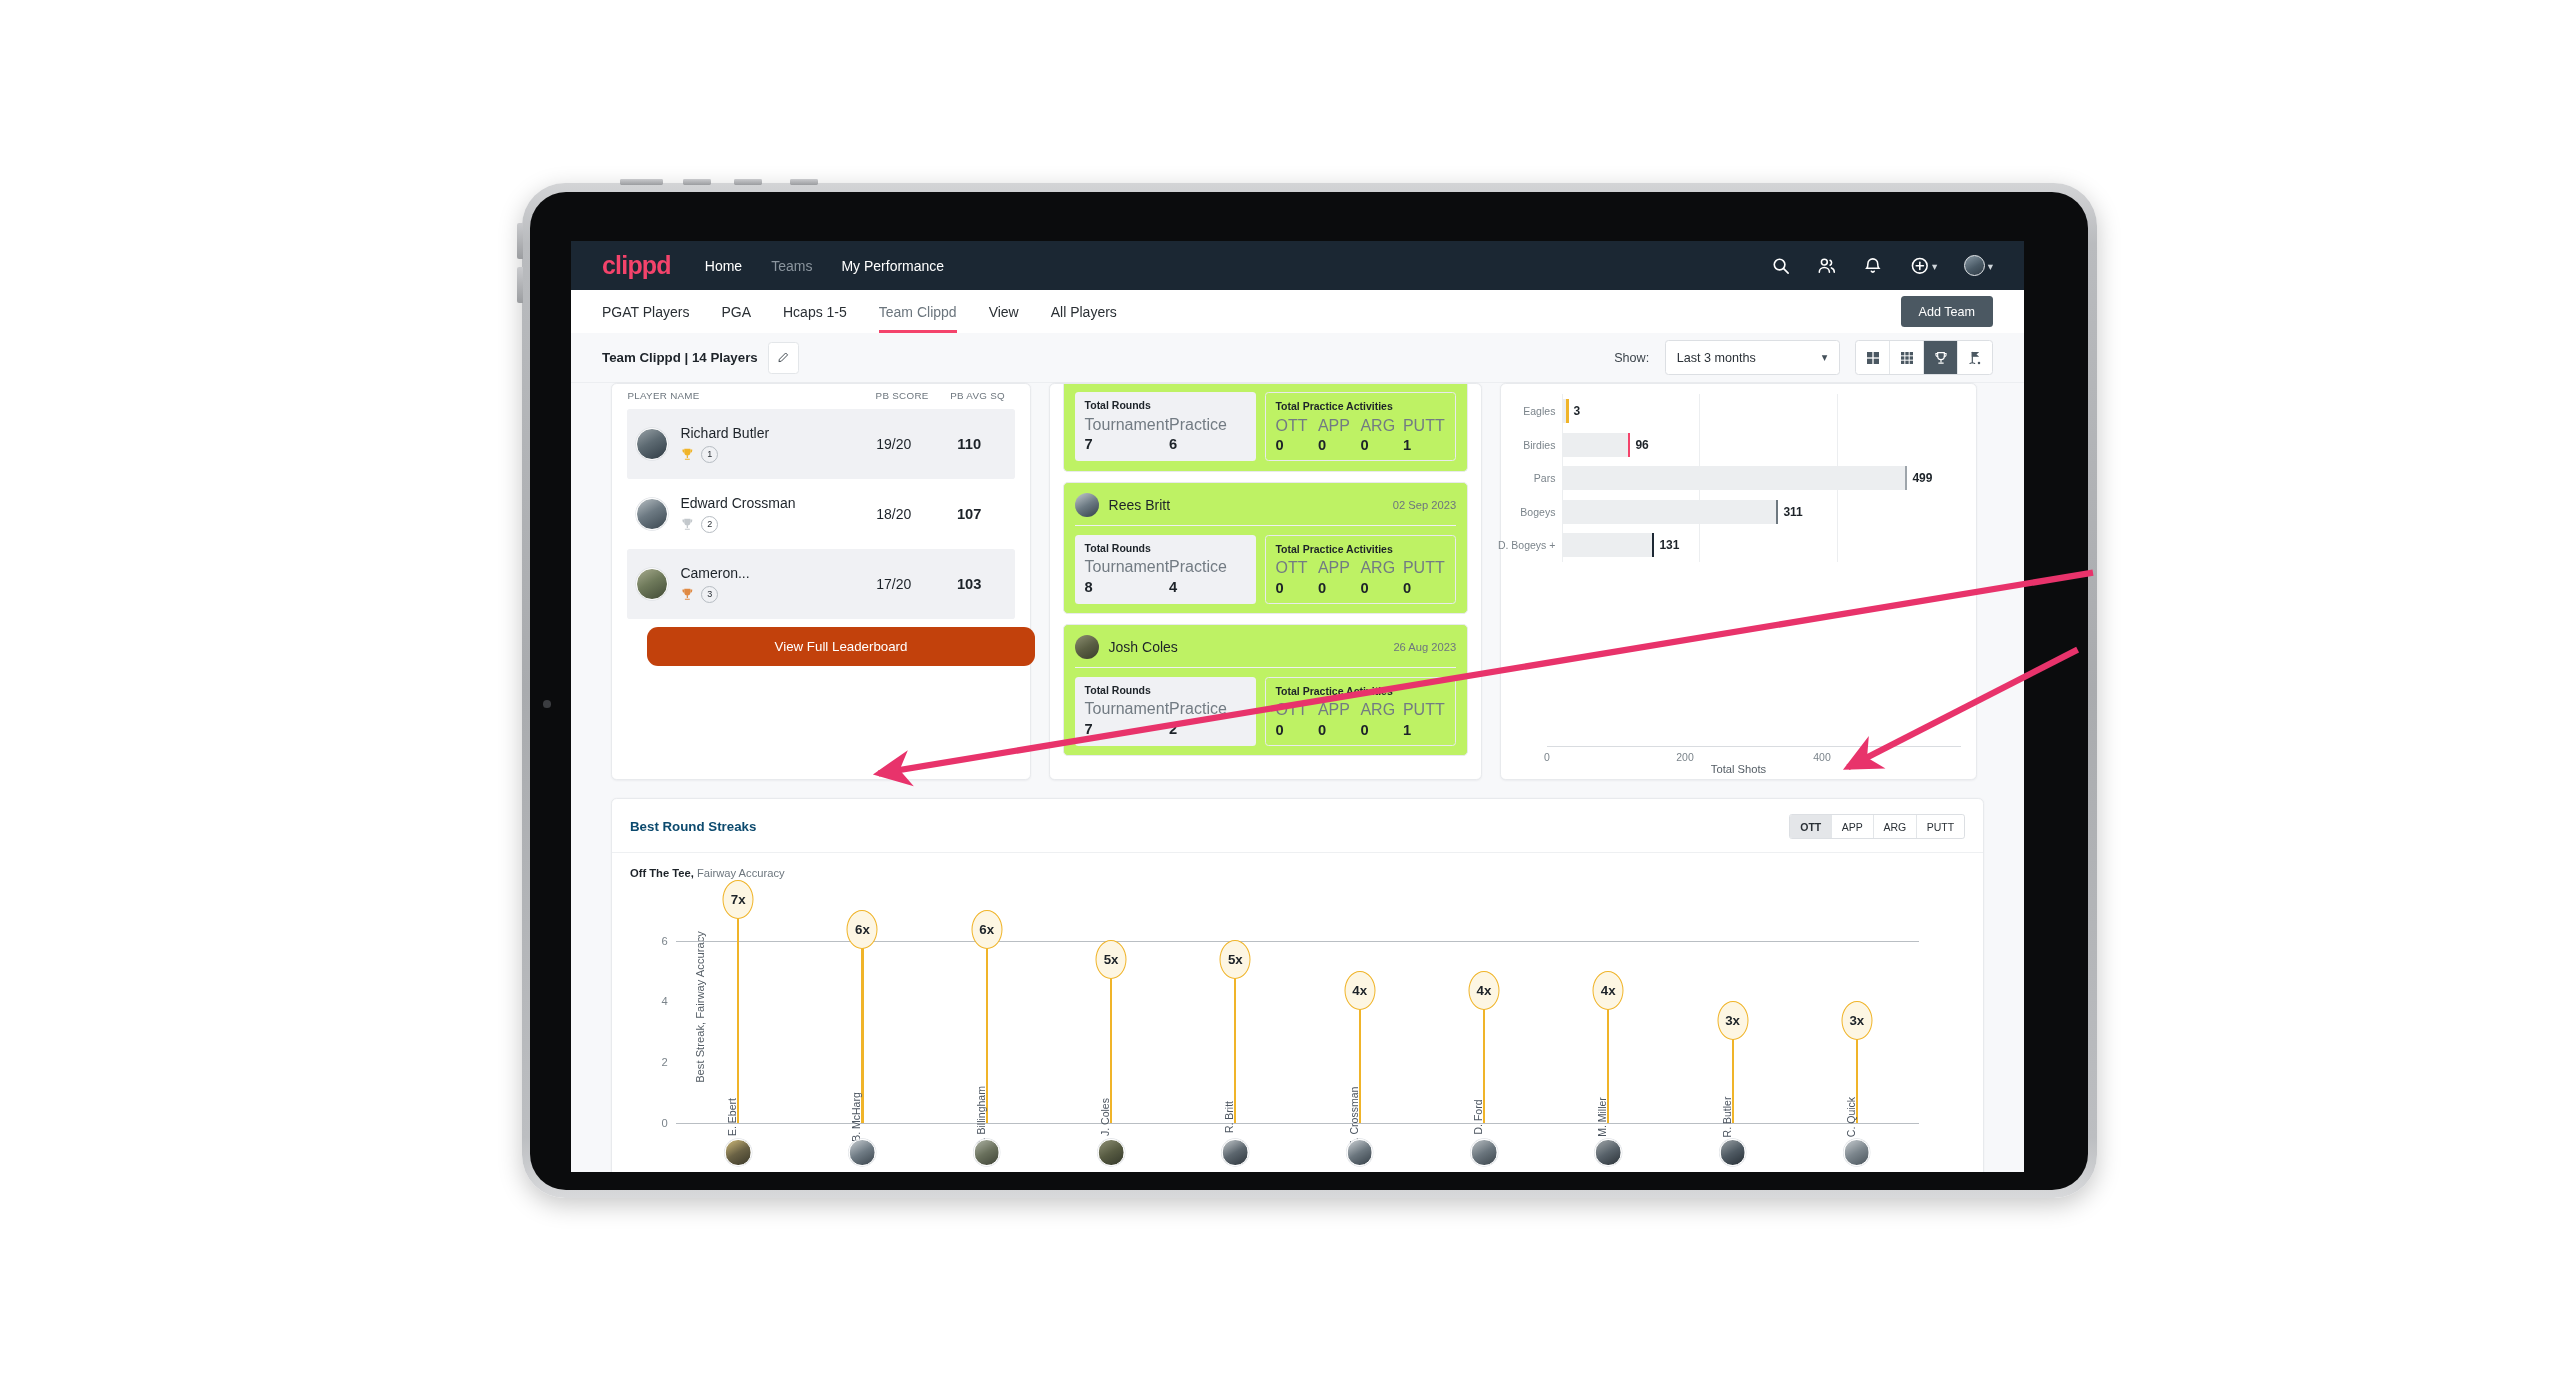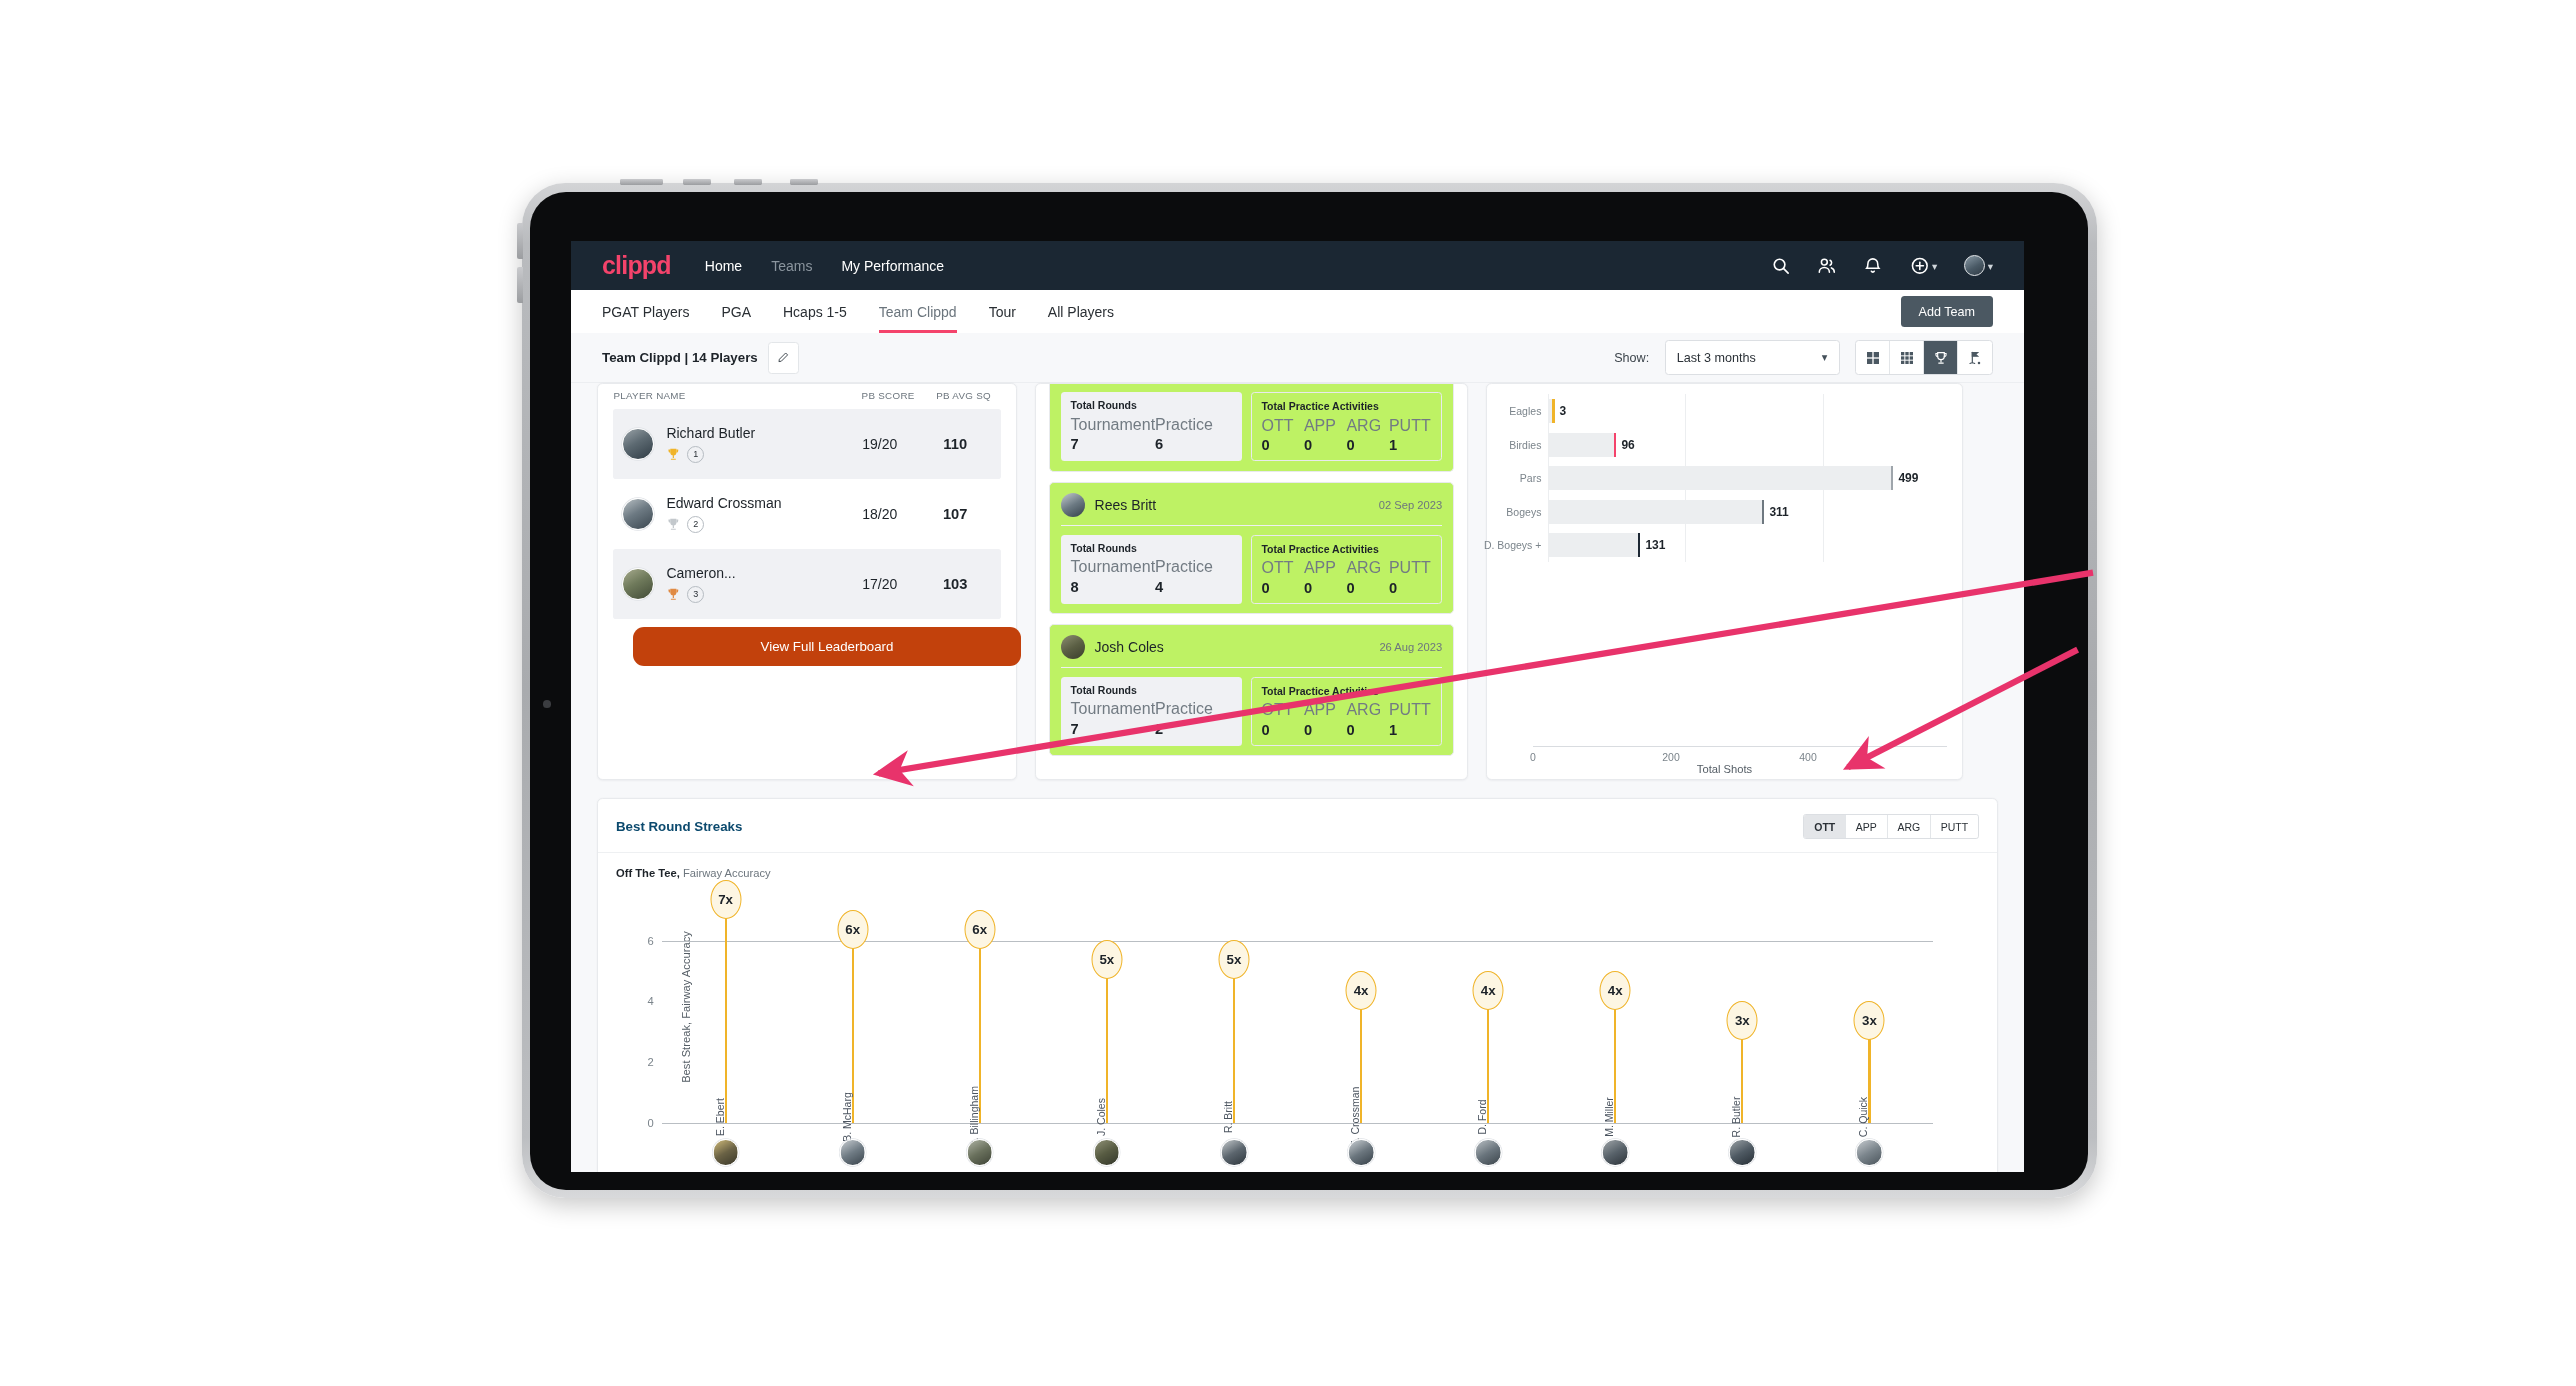--- a/index.html
+++ b/index.html
@@ -119,21 +119,21 @@
   }
   .viewbtn {
     width: 34px; height: 34px; display: flex; align-items: center;
     justify-content: center; border-right: 0.7px solid #e3e6e9; cursor: pointer;
   }
   .viewbtn:last-child { border-right: none; }
   .viewbtn.active { background: #4b5862; }
   .viewbtn svg { width: 16px; height: 16px; }
 
   
-  .content { padding: 0 26px; }
+  .content { padding: 0 40px; }
   .row { display: flex; gap: 18px; }
   .card {
     background: #ffffff; border: 0.7px solid #e8eaed; border-radius: 5.6px;
     box-shadow: 0 0.7px 2.1px rgba(16,24,40,.05);
   }
   .col-a { width: 420px; }
   .col-b { width: 433px; }
   .col-c { width: 477px; }
 
   
@@ -352,21 +352,21 @@
           <span class="caret">▾</span>
         </span>
       </div>
     </div>
 
     <div class="tabbar">
       <div class="tab">PGAT Players</div>
       <div class="tab">PGA</div>
       <div class="tab">Hcaps 1-5</div>
       <div class="tab active">Team Clippd</div>
-      <div class="tab">Tour</div>
+      <div class="tab">View</div>
       <div class="tab">All Players</div>
       <button class="add-team">Add Team</button>
     </div>
 
     <div class="subhead">
       <div class="team-title">Team Clippd | 14 Players</div>
       <div class="edit-btn">
         <svg viewBox="0 0 24 24" width="12.6" height="12.6" fill="none" stroke="#3c444b" stroke-width="1.8">
           <path d="M16.5 3.8l3.7 3.7L8.3 19.4l-4.6.9.9-4.6z"></path>
         </svg>

